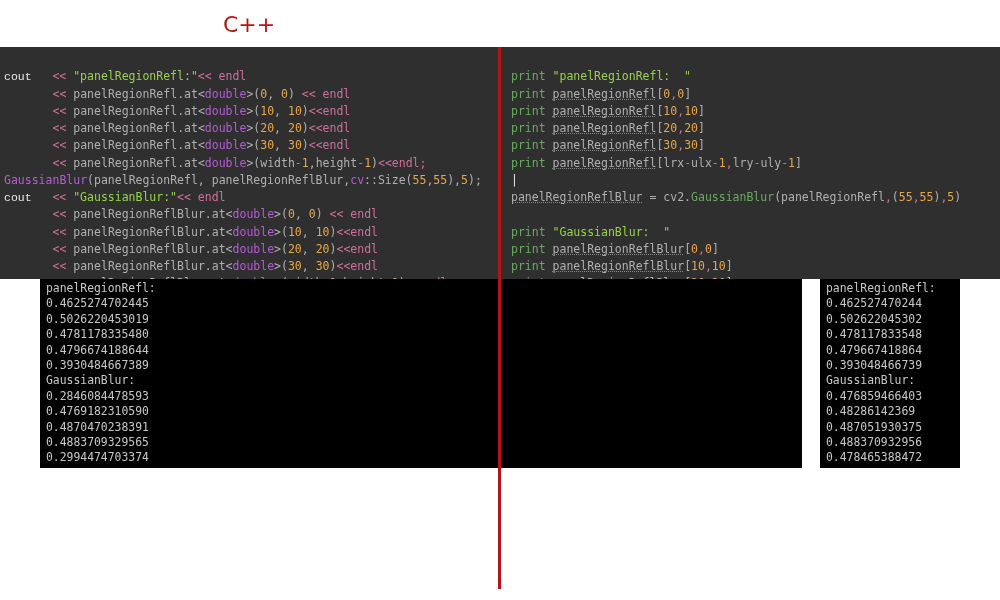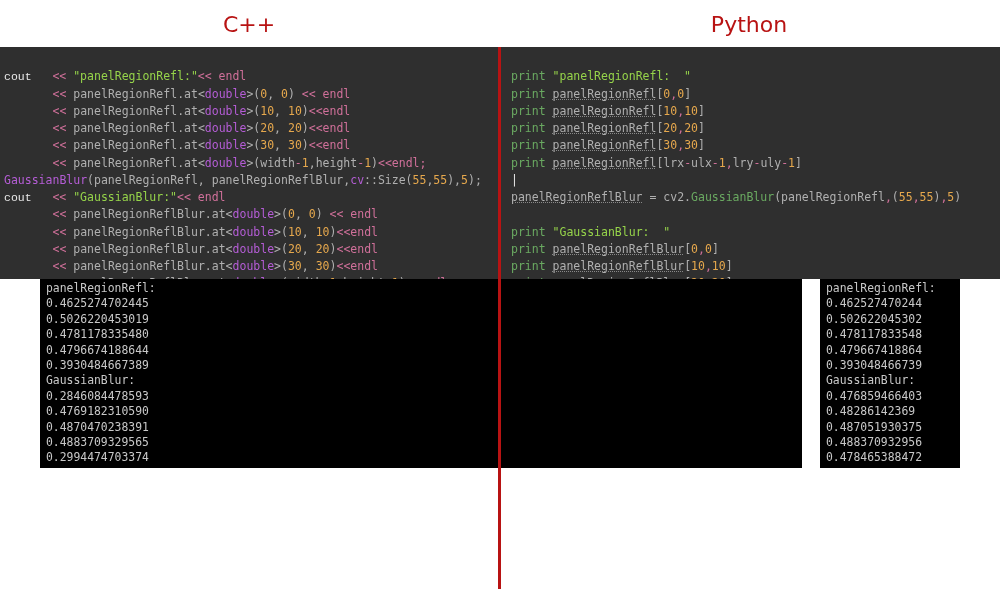--- a/index.html
+++ b/index.html
@@ -84,21 +84,20 @@
     padding: 2px 6px;
   }
   .console.left { width: 780px; }
   .console.right { width: 140px; min-width:140px; }
 </style>
 </head>
 <body>
 
 <div class="top-row">
   <div class="col-header" style="width:498px">C++</div>
-  <div class="col-header" style="width:502px">Python</div>
 </div>
 
 <div class="top-row" style="height:232px">
   <div class="divider"></div>
 
   <div class="code-pane cpp-pane">
 <span class="kw-cpp">cout</span>   <span class="op">&lt;&lt;</span> <span class="str">"panelRegionRefl:"</span><span class="op">&lt;&lt; endl</span>
        <span class="op">&lt;&lt;</span> <span class="ident">panelRegionRefl</span><span class="ident">.at&lt;</span><span class="type">double</span><span class="ident">&gt;(</span><span class="num">0</span><span class="ident">, </span><span class="num">0</span><span class="ident">) </span><span class="op">&lt;&lt; endl</span>
        <span class="op">&lt;&lt;</span> <span class="ident">panelRegionRefl</span><span class="ident">.at&lt;</span><span class="type">double</span><span class="ident">&gt;(</span><span class="num">10</span><span class="ident">, </span><span class="num">10</span><span class="ident">)</span><span class="op">&lt;&lt;endl</span>
        <span class="op">&lt;&lt;</span> <span class="ident">panelRegionRefl</span><span class="ident">.at&lt;</span><span class="type">double</span><span class="ident">&gt;(</span><span class="num">20</span><span class="ident">, </span><span class="num">20</span><span class="ident">)</span><span class="op">&lt;&lt;endl</span>

